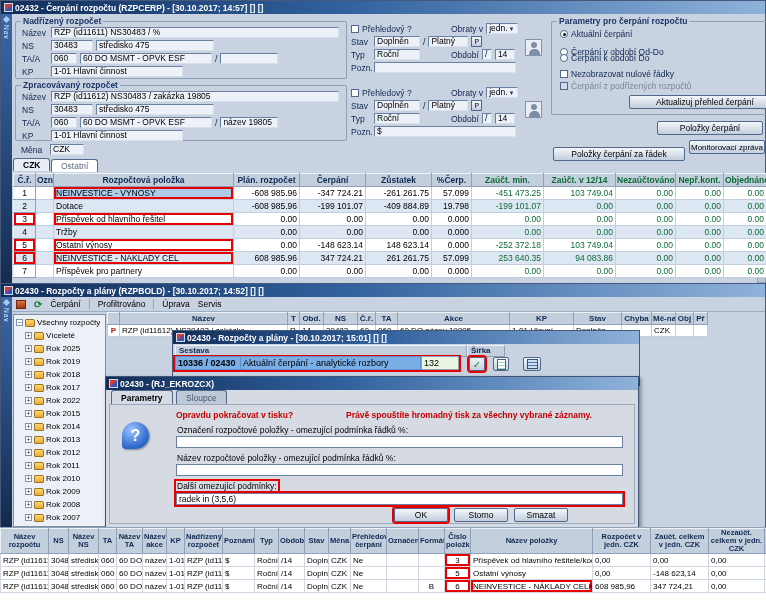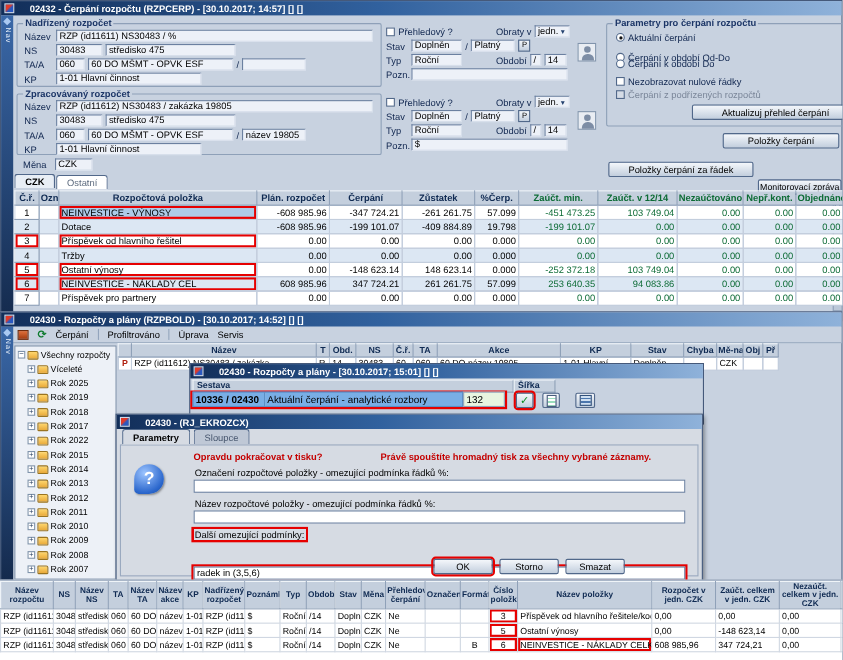--- a/index.html
+++ b/index.html
@@ -1,20 +1,20 @@
 <!DOCTYPE html>
 <html><head>
 <meta charset="utf-8">
 <style>
 *{margin:0;padding:0;box-sizing:border-box}
 html,body{width:766px;height:600px;overflow:hidden}
 body{font-family:"Liberation Sans","DejaVu Sans",sans-serif;font-size:9px;color:#000;background:#8896ab}
 #screen{position:relative;width:766px;height:600px;overflow:hidden;background:#aebacb}
 .win{position:absolute;background:#c8d2e0;border:1px solid #45597a}
-.tb{display:flex;align-items:center;gap:14px;height:13px;padding:0 3px;background:linear-gradient(90deg,#122e59,#31619e 45%,#8fb2da);color:#fff;font-size:8.5px;font-weight:bold;white-space:nowrap;overflow:hidden}
+.tb{display:flex;align-items:center;gap:2px;height:13px;padding:0 3px;background:linear-gradient(90deg,#122e59,#31619e 45%,#8fb2da);color:#fff;font-size:8.5px;font-weight:bold;white-space:nowrap;overflow:hidden}
 .appicon{flex:0 0 auto;width:9px;height:9px;border:1px solid #cfd9ea;background:linear-gradient(135deg,#e03a2a 0 40%,#2a58c0 60% 100%)}
 .nav{position:absolute;left:0;top:13px;bottom:0;width:11px;background:linear-gradient(180deg,#3a68a8,#142a4d);display:flex;flex-direction:column;align-items:center;gap:3px;padding-top:3px;z-index:5}
 .dia{width:5px;height:5px;background:#aac9f2;transform:rotate(45deg)}
 .navtxt{color:#e8f0fa;font-size:6.5px;writing-mode:vertical-lr;letter-spacing:1px}
 .grp{position:absolute;border:1px solid #8ea0b8;border-radius:2px}
 .leg{position:absolute;top:-5px;left:5px;background:#c8d2e0;padding:0 2px;color:#1c3667;font-weight:bold;font-size:8.5px;line-height:9px;white-space:nowrap}
 .row{position:absolute;display:flex;align-items:center;gap:3px;height:11px;white-space:nowrap}
 .lb{flex:0 0 auto;color:#10264f;font-size:8.5px}
 .fld{flex:0 0 auto;background:#edf1f8;border:1px solid #6b80a0;border-right-color:#d7dfeb;border-bottom-color:#d7dfeb;height:11px;line-height:9px;font-size:8.5px;padding:0 2px;overflow:hidden;white-space:nowrap}
 .ddarr{font-size:6px;color:#23406e;margin-left:1px}
@@ -245,21 +245,21 @@
         <span class="lb">Nezobrazovat nulové řádky</span>
       </div>
       <div class="row" style="left:8px;top:58px">
         <span class="chk dis"></span>
         <span class="lb dis-lb">Čerpání z podřízených rozpočtů</span>
       </div>
       <span class="btn" style="right:5px;top:73px;width:152px">Aktualizuj přehled čerpání</span>
     </div>
     <span class="btn" style="left:656px;top:120px;width:106px">Položky čerpání</span>
     <span class="btn" style="left:552px;top:146px;width:132px">Položky čerpání za řádek</span>
-    <span class="btn" style="left:688px;top:162px;width:76px;font-size:8px">Monitorovací zpráva</span>
+    <span class="btn" style="left:688px;top:139px;width:76px;font-size:8px">Monitorovací zpráva</span>
 
     <span class="tab off" style="left:50px;top:158px">Ostatní</span>
     <span class="tab on" style="left:12px;top:157px">CZK</span>
 
     <table id="grid1">
       <thead>
           <tr>
         <th class="c0">Č.ř.</th>
         <th class="c1">Ozn</th>
         <th class="c2">Rozpočtová položka</th>
@@ -557,21 +557,21 @@
     <span class="dtab" style="left:70px">Sloupce</span>
     <div class="dpanel"></div>
     <span class="qicon">?</span>
     <span class="warn" style="left:70px;top:33px">Opravdu pokračovat v tisku?</span>
     <span class="warn" style="left:240px;top:33px">Právě spouštíte hromadný tisk za všechny vybrané záznamy.</span>
     <span class="dlb" style="left:70px;top:48px">Označení rozpočtové položky - omezující podmínka řádků %:</span>
     <input class="din" style="left: 70px; top: 59px;" value="">
     <span class="dlb" style="left:70px;top:76px">Název rozpočtové položky - omezující podmínka řádků %:</span>
     <input class="din" style="left: 70px; top: 87px;" value="">
     <span class="dlb rbx" style="left:70px;top:104px">Další omezující podmínky:</span>
-    <input class="din rbx" style="left: 70px; top: 116px; margin-top: 22px;" value="radek in (3,5,6)">
+    <input class="din rbx" style="left: 70px; top: 116px;" value="radek in (3,5,6)">
     <span class="btn dbtn rbx" style="left:288px">OK</span>
     <span class="btn dbtn" style="left:348px">Storno</span>
     <span class="btn dbtn" style="left:408px">Smazat</span>
   </section>
 
   <div id="bgrid">
     <table id="grid3">
       <thead>
           <tr>
         <th class="c0">Název rozpočtu</th>

